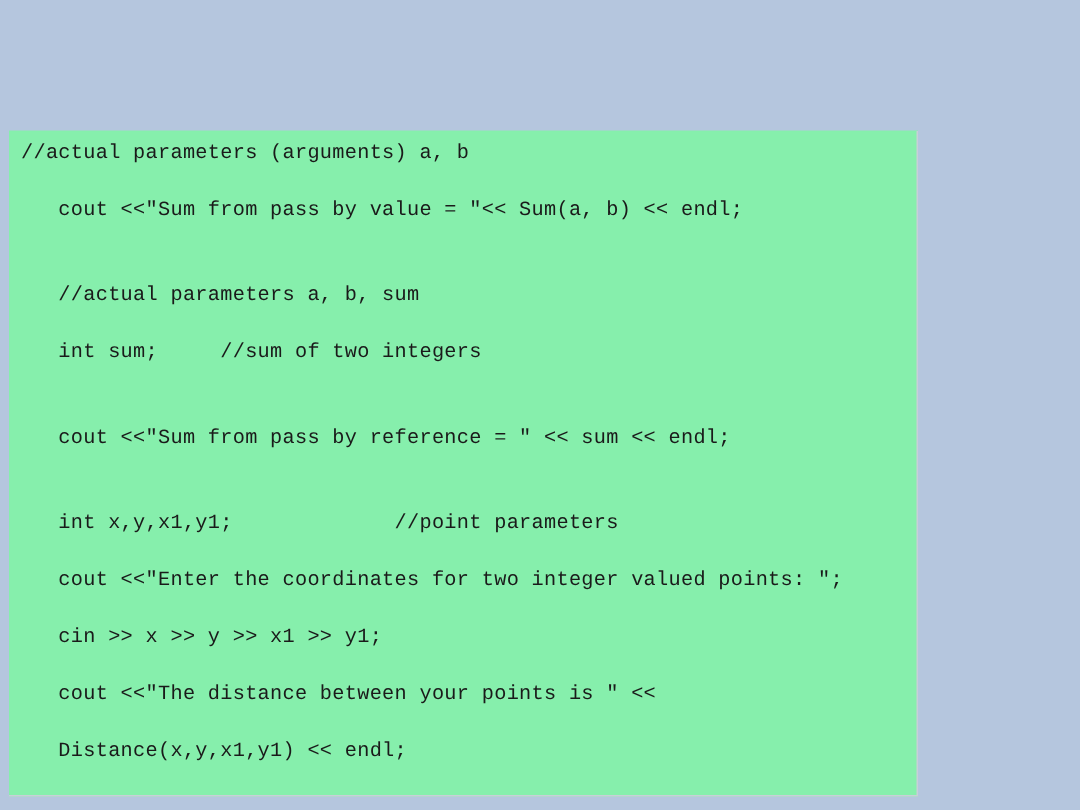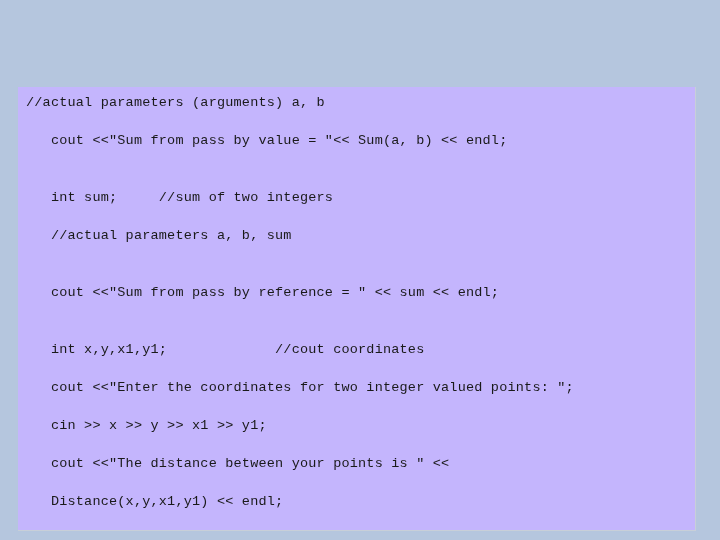--- a/index.html
+++ b/index.html
@@ -5,25 +5,25 @@
   html, body {
     margin: 0;
     padding: 0;
     width: 720px;
     height: 540px;
     overflow: hidden;
     background: #b5c6de;
   }
   .frame {
     position: absolute;
-    left: 18px;
+    left: 6px;
     top: 87px;
-    width: 678px;
+    width: 606px;
     height: 444px;
-    background: #c4b5fd;
+    background: #86efac;
     box-shadow: inset -1px -1px 0 #c8cfd8;
   }
   pre.code {
     margin: 0;
     padding: 6px 8px 0 8px;
     font-family: "Courier New", Courier, monospace;
     font-size: 13.5px;
     line-height: 19px;
     white-space: pre;
     color: #1a1a1a;
@@ -31,26 +31,26 @@
   }
   .line { display: block; }
 </style>
 </head>
 <body>
 
 <div class="frame">
   <pre class="code"><span class="line">//actual parameters (arguments) a, b</span>
 <span class="line">   cout &lt;&lt;"Sum from pass by value = "&lt;&lt; Sum(a, b) &lt;&lt; endl;</span>
 <span class="line"></span>
+<span class="line">   //actual parameters a, b, sum</span>
 <span class="line">   int sum;     //sum of two integers</span>
-<span class="line">   //actual parameters a, b, sum</span>
 <span class="line"></span>
 <span class="line">   cout &lt;&lt;"Sum from pass by reference = " &lt;&lt; sum &lt;&lt; endl;</span>
 <span class="line"></span>
-<span class="line">   int x,y,x1,y1;             //cout coordinates</span>
+<span class="line">   int x,y,x1,y1;             //point parameters</span>
 <span class="line">   cout &lt;&lt;"Enter the coordinates for two integer valued points: ";</span>
 <span class="line">   cin &gt;&gt; x &gt;&gt; y &gt;&gt; x1 &gt;&gt; y1;</span>
 <span class="line">   cout &lt;&lt;"The distance between your points is " &lt;&lt;</span>
 <span class="line">   Distance(x,y,x1,y1) &lt;&lt; endl;</span>
 
 
 <span class="line"></span>
 
 
 

